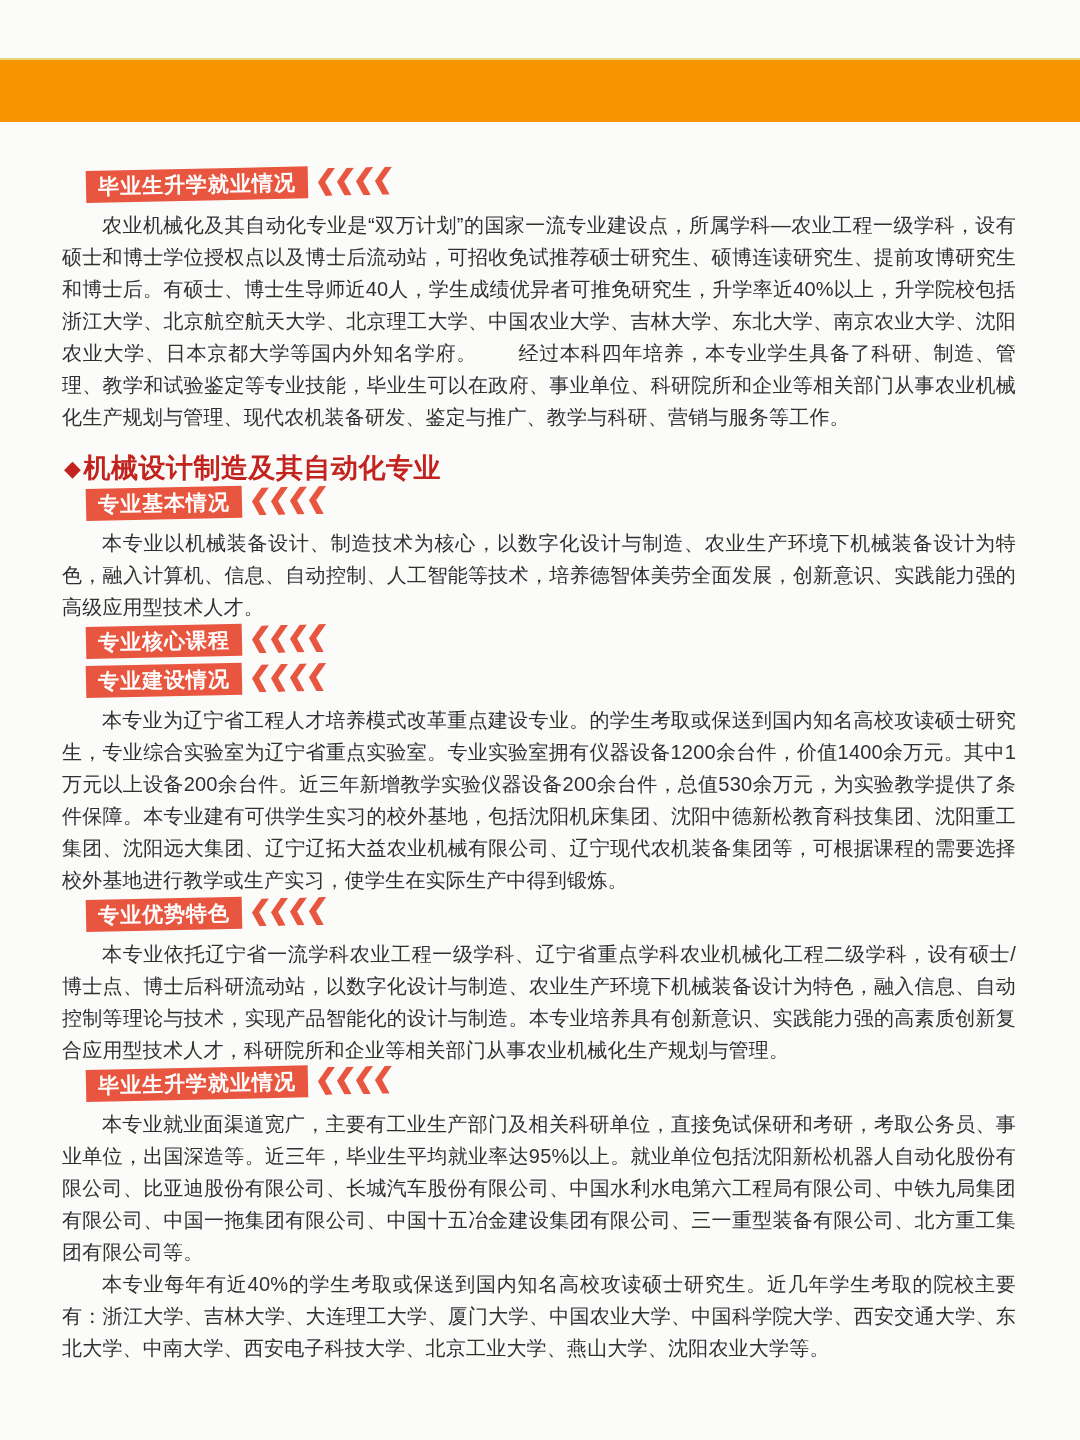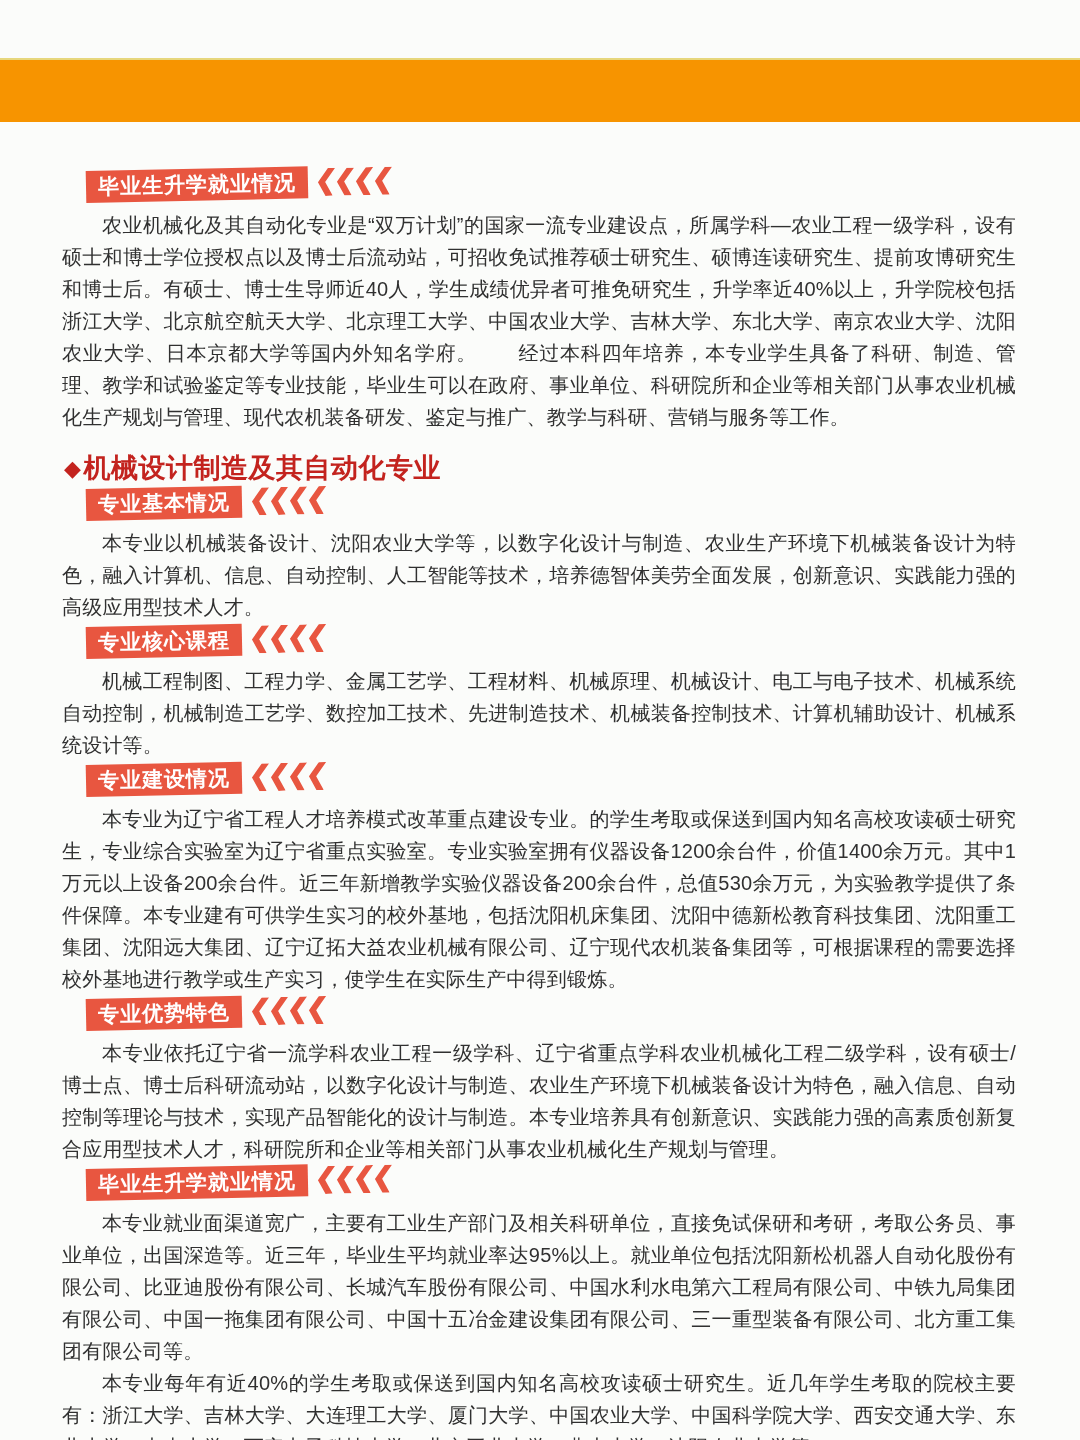--- a/index.html
+++ b/index.html
@@ -93,32 +93,31 @@
 
   <div class="badge-row">
     <span class="badge">专业基本情况</span>
     <span class="chevrons">
         <i></i>
         <i></i>
         <i></i>
         <i></i>
       </span>
   </div>
-  <p class="body">本专业以机械装备设计、沈阳农业大学等，以数字化设计与制造、农业生产环境下机械装备设计为特色，融入计算机、信息、自动控制、人工智能等技术，培养德智体美劳全面发展，创新意识、实践能力强的高级应用型技术人才。</p>
+  <p class="body">本专业以机械装备设计、制造技术为核心，以数字化设计与制造、农业生产环境下机械装备设计为特色，融入计算机、信息、自动控制、人工智能等技术，培养德智体美劳全面发展，创新意识、实践能力强的高级应用型技术人才。</p>
 
   <div class="badge-row">
     <span class="badge">专业核心课程</span>
     <span class="chevrons">
         <i></i>
         <i></i>
         <i></i>
         <i></i>
       </span>
   </div>
-  <p class="body">机械工程制图、工程力学、金属工艺学、工程材料、机械原理、机械设计、电工与电子技术、机械系统自动控制，机械制造工艺学、数控加工技术、先进制造技术、机械装备控制技术、计算机辅助设计、机械系统设计等。</p>
 
   <div class="badge-row">
     <span class="badge">专业建设情况</span>
     <span class="chevrons">
         <i></i>
         <i></i>
         <i></i>
         <i></i>
       </span>
   </div>

